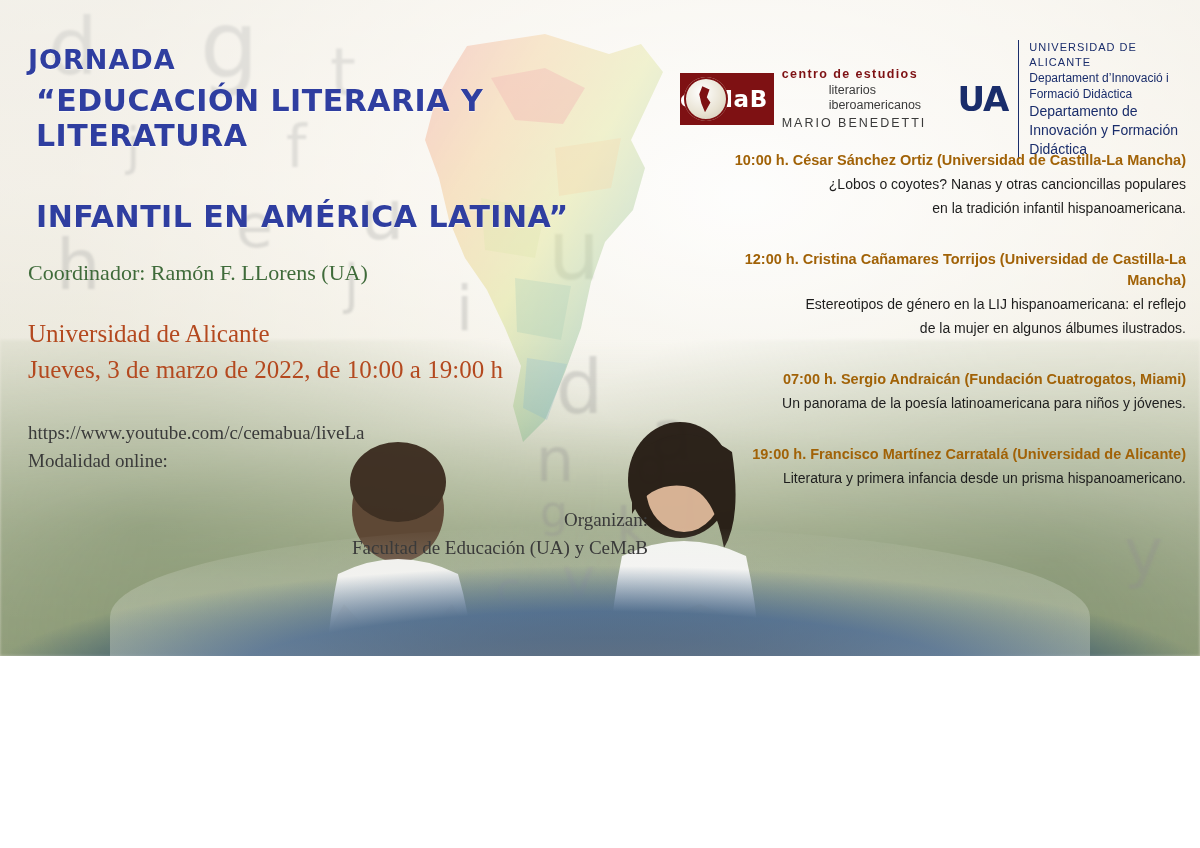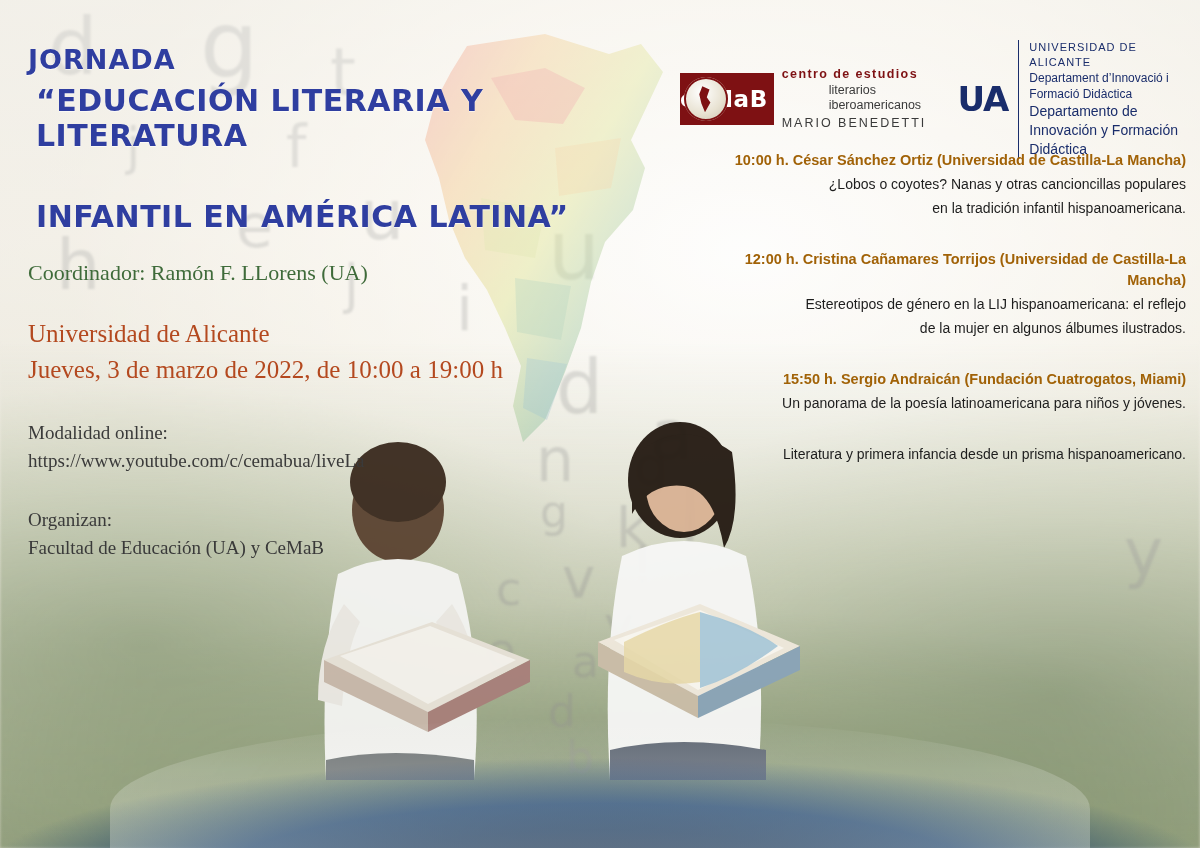--- a/index.html
+++ b/index.html
@@ -3,21 +3,21 @@
 <meta charset="utf-8">
 <style>
   * { box-sizing: border-box; margin: 0; padding: 0; }
   html, body {
     width: 1200px; height: 848px;
     font-family: "Liberation Sans", sans-serif;
     overflow: hidden;
   }
   #poster {
     position: relative;
-    width: 1200px; height: 848px;
+    width: 1200px; height: 656px;
     background: #efe8dc;
     overflow: hidden;
     text-decoration: underline;
   }
 
   
   .bg-sky {
     position: absolute; inset: 0;
     background:
       radial-gradient(ellipse 900px 600px at 62% 30%, rgba(255,255,255,0.85) 0%, rgba(246,241,230,0.6) 45%, rgba(222,216,198,0.35) 75%, rgba(206,200,182,0.25) 100%),
@@ -116,20 +116,21 @@
     font-size: 19px;
     color: #3a3a3a;
     line-height: 1.5;
   }
   .organizers {
     margin-top: 30px;
     font-family: "Liberation Serif", serif;
     font-size: 19px;
     color: #3a3a3a;
     line-height: 1.5;
+    text-align: right;
   }
 
   
   .logos {
     position: absolute; left: 680px; top: 40px;
     display: flex; align-items: center; gap: 26px;
   }
   .cemab-logo { display: flex; align-items: center; gap: 8px; }
   .cemab-mark {
     width: 104px; height: 52px;
@@ -305,22 +306,22 @@
     <div class="title-line l1">“EDUCACIÓN LITERARIA Y LITERATURA</div>
     <div class="title-line l2">INFANTIL EN AMÉRICA LATINA”</div>
     <div class="coordinator">Coordinador: Ramón F. LLorens (UA)</div>
 
     <div class="venue">
       <div>Universidad de Alicante</div>
       <div>Jueves, 3 de marzo de 2022, de 10:00 a 19:00 h</div>
     </div>
 
     <div class="modality">
+      <div>https://www.youtube.com/c/cemabua/liveLa</div>
       <div>Modalidad online:</div>
-      <div>https://www.youtube.com/c/cemabua/liveLa</div>
     </div>
 
     <div class="organizers">
       <div>Organizan:</div>
       <div>Facultad de Educación (UA) y CeMaB</div>
     </div>
   </div>
 
   <div class="logos">
 
@@ -356,23 +357,24 @@
       <div class="desc">en la tradición infantil hispanoamericana.</div>
     </div>
 
     <div class="session">
       <div class="head">12:00 h.  Cristina Cañamares Torrijos (Universidad de Castilla-La Mancha)</div>
       <div class="desc">Estereotipos de género en la LIJ hispanoamericana: el reflejo</div>
       <div class="desc">de la mujer en algunos álbumes ilustrados.</div>
     </div>
 
     <div class="session">
-      <div class="head">15:50 h. Sergio Andraicán (Fundación Cuatrogatos, Miami)</div>
+      <div class="head">07:00 h. Sergio Andraicán (Fundación Cuatrogatos, Miami)</div>
       <div class="desc">Un panorama de la poesía latinoamericana para niños y jóvenes.</div>
     </div>
 
     <div class="session">
+      <div class="head">19:00 h.  Francisco Martínez Carratalá (Universidad de Alicante)</div>
       <div class="desc">Literatura y primera infancia desde un prisma hispanoamericano.</div>
     </div>
 
   </div>
 
 </div>
 
 </body></html>

